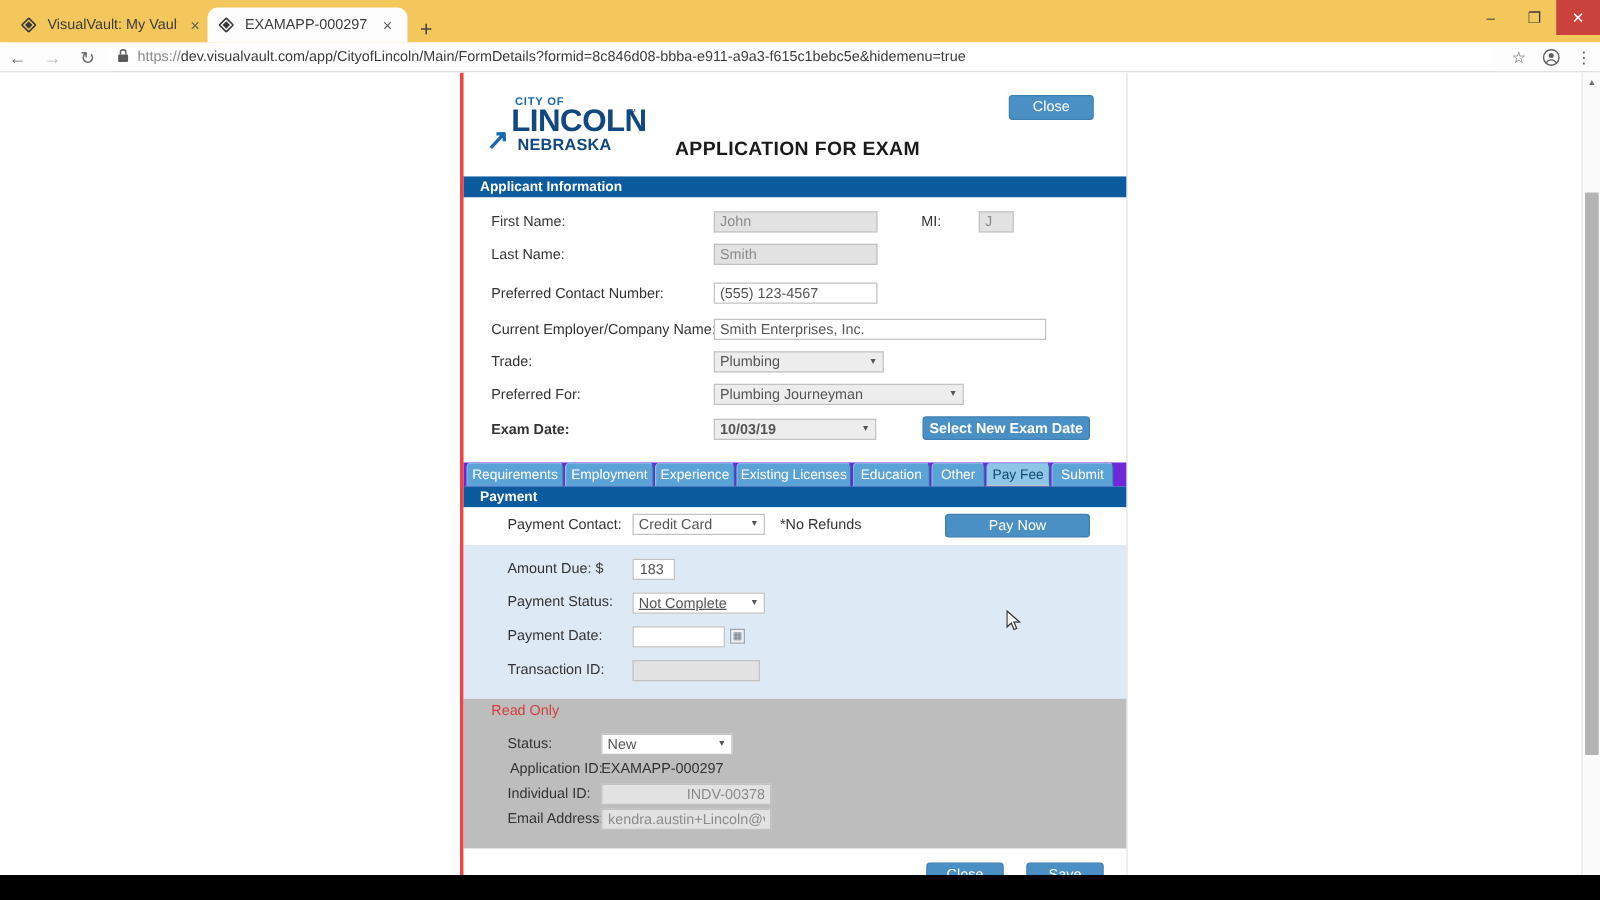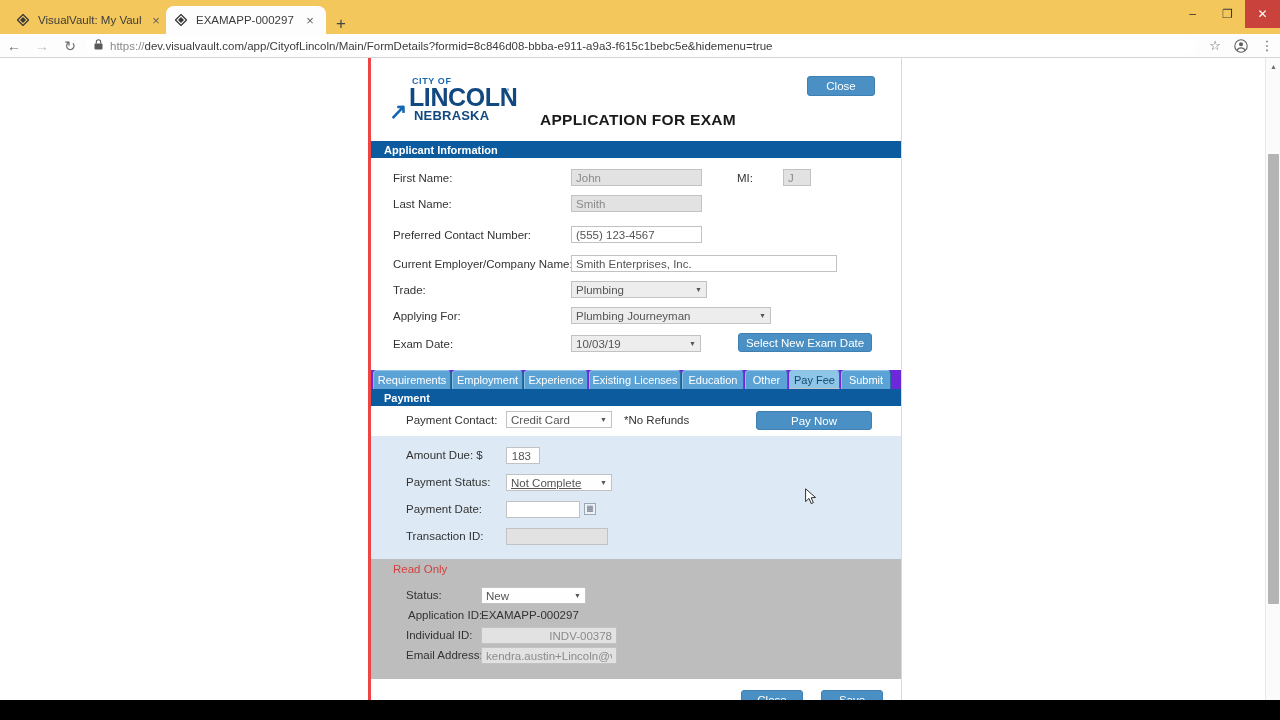--- a/index.html
+++ b/index.html
@@ -291,28 +291,28 @@
 
         <div class="row">
           <span class="lbl">Trade:</span>
           <div class="sel dis fld" style="left:200px; width:136px;">
             <span>Plumbing</span>
             <span class="caret">▼</span>
           </div>
         </div>
 
         <div class="row">
-          <span class="lbl">Applying For:</span>
+          <span class="lbl">Preferred For:</span>
           <div class="sel dis fld" style="left:200px; width:200px;">
             <span>Plumbing Journeyman</span>
             <span class="caret">▼</span>
           </div>
         </div>
 
-        <div class="row" style="height:30px;">
+        <div class="row" style="height:30px;font-weight:bold;">
           <span class="lbl" style="top:6px;">Exam Date:</span>
           <div class="sel dis fld" style="left:200px; top:3px; width:130px;">
             <span>10/03/19</span>
             <span class="caret">▼</span>
           </div>
           <div class="btn-blue fld" style="left:367px; top:1px; width:134px; height:19px;">Select New Exam Date</div>
         </div>
       </div>
 
       <div id="tabs">

